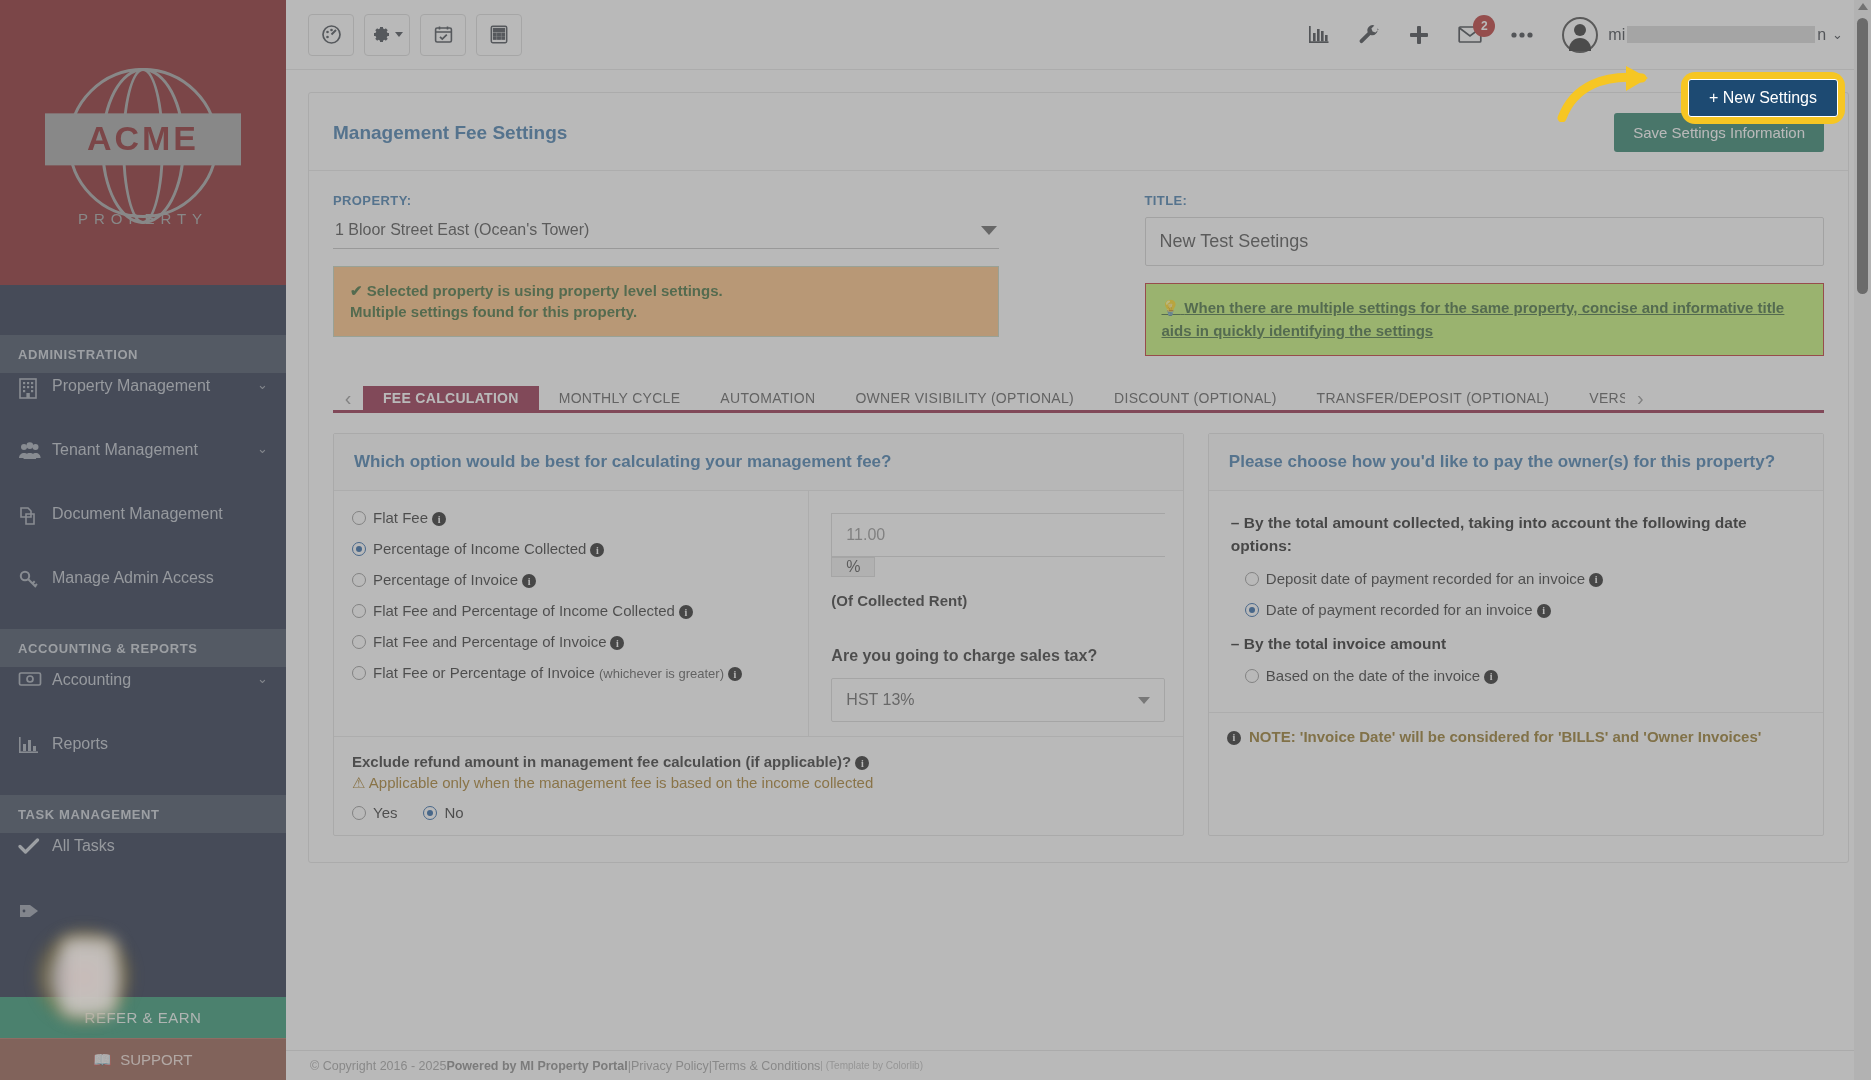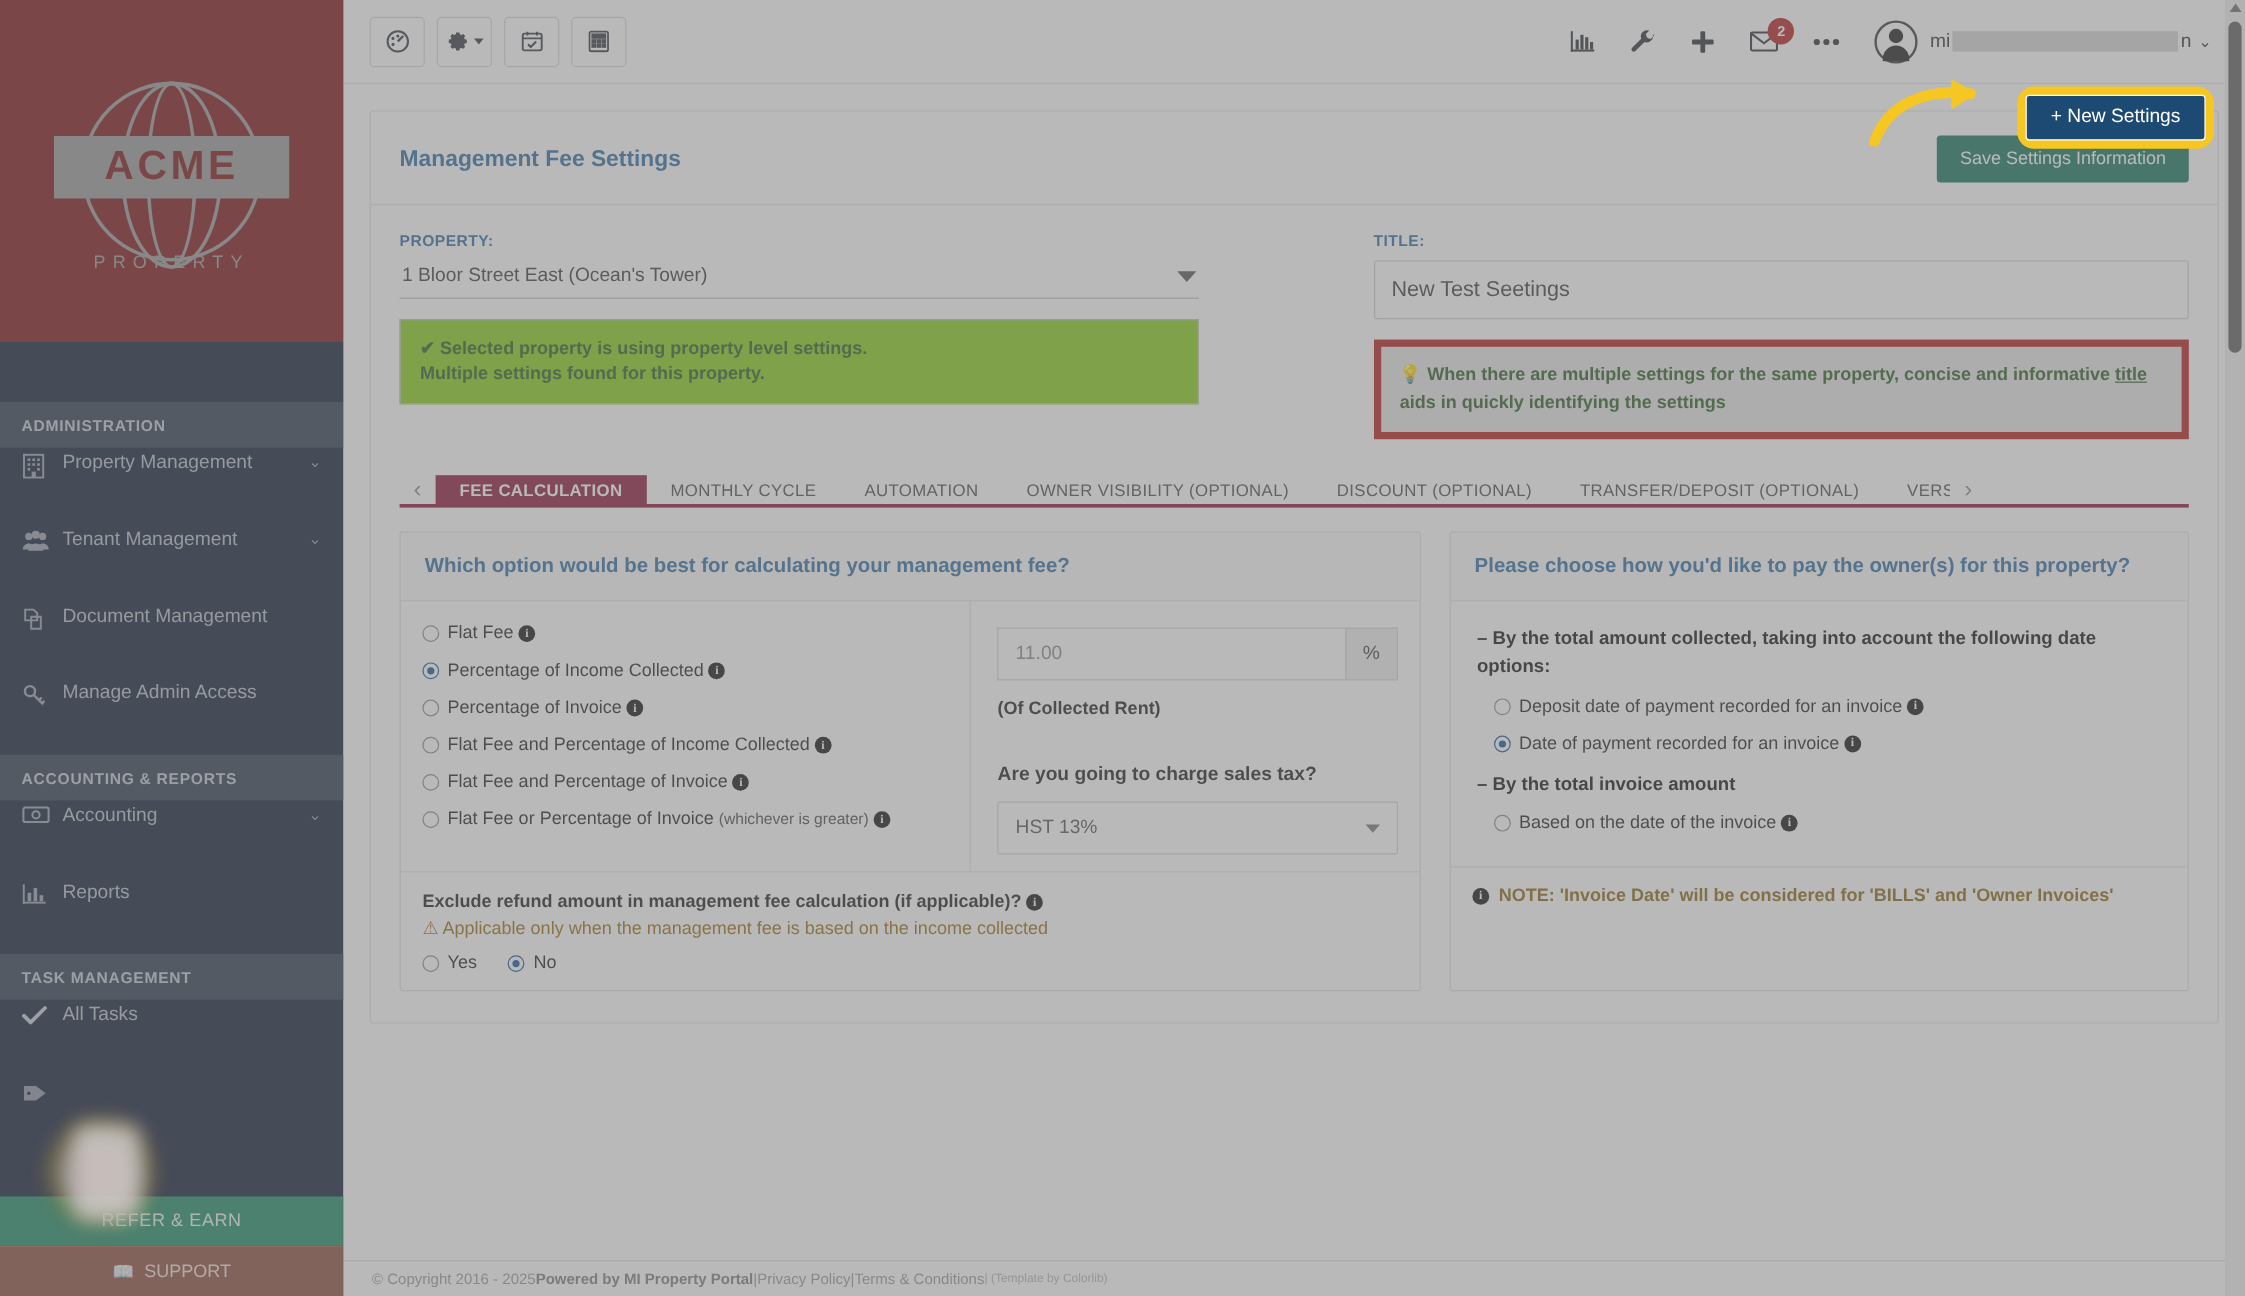--- a/index.html
+++ b/index.html
@@ -141,26 +141,26 @@
   .col-r{ width:50%; padding-left:66px; }
   .fld-label{ font-size:13px; font-weight:bold; color:#2e6da4; letter-spacing:.4px; margin-bottom:9px;}
   .select-line{
     border-bottom:1px solid #bdbdbd; display:flex; align-items:center;
     justify-content:space-between; padding:4px 2px 9px 2px; font-size:16px; color:#3b3b3b;
     cursor:pointer;
     text-align:center;
   }
   .caret-dn{ width:0;height:0;border-left:8px solid transparent;border-right:8px solid transparent;border-top:9px solid #555; }
   .note-green{
-    margin-top:17px; background:#84cc16; border:1px solid #bccdb3;
+    margin-top:17px; background:#fdba74; border:1px solid #bccdb3;
     padding:13px 16px; color:#2d5c22; font-size:15px; font-weight:bold; line-height:1.42;
   }
   .note-blue{
-    margin-top:17px; background:#e5e5e5; border:6px solid #b91c1c;
-    padding:13px 16px; color:#2c5c24; font-size:15px; line-height:1.5; font-weight:bold;
+    margin-top:17px; background:#bef264; border:1px solid #b91c1c;
+    padding:13px 16px; color:#2c5c24; font-size:15px; line-height:1.5; font-weight:bold;text-decoration:underline;
   }
   .note-blue .u{ text-decoration:underline; }
   .txt-input{
     width:100%; border:1px solid #cfcfcf; border-radius:2px; padding:13px 14px;
     font-size:18px; color:#3b3b3b; background:#fff; font-family:inherit;
   }
 
   
   .tabs-wrap{ margin:30px 24px 0 24px; position:relative; border-bottom:3px solid #8b1538; }
   .tabs{ display:flex; align-items:stretch; }
@@ -194,21 +194,21 @@
   }
   .rad.on{ border:1px solid #14549c; }
   .rad.on:after{ content:""; position:absolute; left:3px; top:3px; width:6px;height:6px;border-radius:50%; background:#14549c;}
   .info-i{
     display:inline-flex; align-items:center; justify-content:center;
     width:14px;height:14px;border-radius:50%;background:#111;color:#fff;
     font-size:10px; font-weight:bold; font-family:"Liberation Serif", serif;
     margin-left:4px; vertical-align:middle; cursor:pointer;
   }
   .muted-sm{ color:#4a4a4a; font-size:13px; }
-  .pct-row{ display:flex; align-items:stretch; margin-bottom:15px; }
+  .pct-row{ display:flex; align-items:stretch; margin-bottom:15px;flex-direction:column; }
   .pct-input{
     flex:1; border:1px solid #d5d5d5; border-right:none; padding:12px 14px;
     font-size:16px; color:#8a8a8a; background:#fff; font-family:inherit;
   }
   .pct-addon{
     width:44px; border:1px solid #d5d5d5; background:#efefef; color:#3b3b3b;
     display:flex; align-items:center; justify-content:center; font-size:16px;
   }
   .bold-sm{ font-weight:bold; font-size:15px; color:#1f1f1f; }
   .q-label{ font-weight:bold; font-size:16px; color:#1f1f1f; margin:38px 0 13px 0; }

